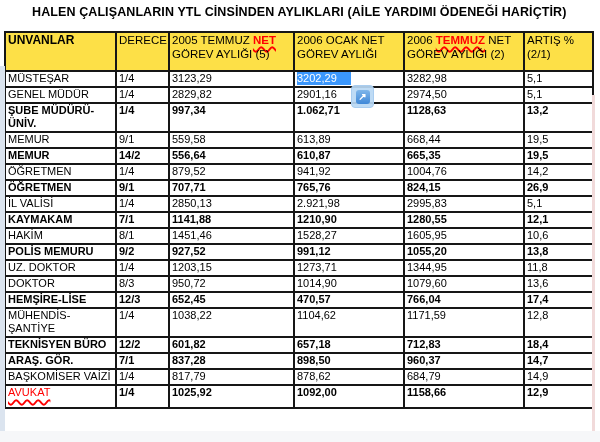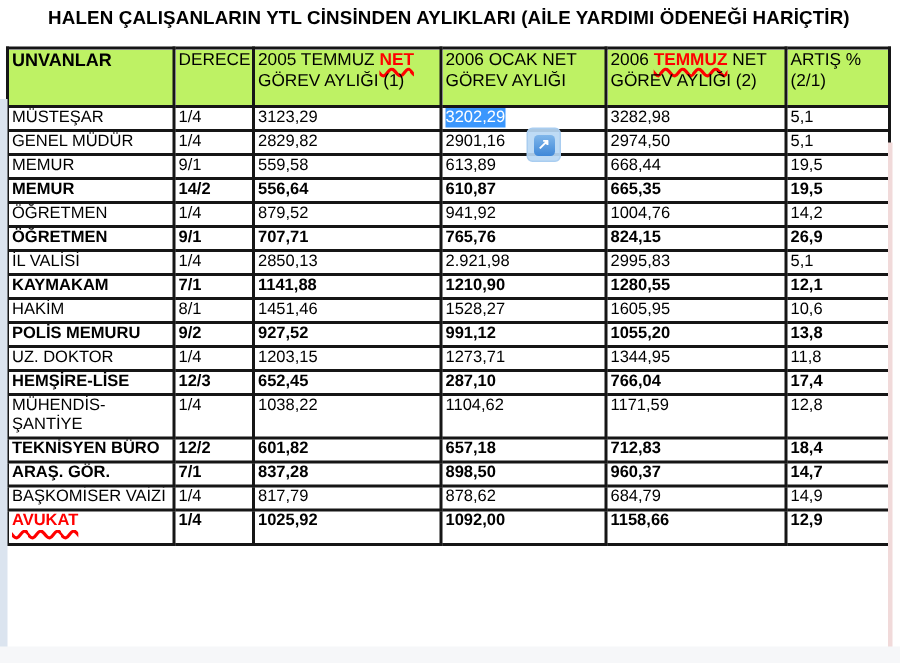--- a/index.html
+++ b/index.html
@@ -35,43 +35,43 @@
   }
   .salary th, .salary td {
     border: 2px solid #161616;
     padding: 0 1px 1px 2px;
     vertical-align: top;
     text-align: left;
     overflow: hidden;
   }
   .salary th {
     font-size: 11.5px; line-height: 14px; font-weight: normal; height: 36px;
-    background: #bef264;
+    background: #fde047;
   }
   .salary th.h-bold { font-weight: bold; font-size: 12px; }
   .salary td {
     font-size: 11px; line-height: 13px; height: 13px;
   }
   .salary tr.bold td { font-weight: bold; }
   .salary tbody tr:last-child td { height: 20px; }
   .red-word {
     color: #ff0000; font-weight: bold;
     text-decoration: underline wavy #ff0000 1.5px;
     text-underline-offset: 2px;
     text-decoration-skip-ink: none;
   }
   .red-label {
-    color: #ff0000; font-weight: bold;
+    color: #ff0000; font-weight: normal;
     text-decoration: underline wavy #ff0000 1.5px;
     text-underline-offset: 3px;
     text-decoration-skip-ink: none;
   }
   .sel {
     background: #3b97fd; color: #ffffff;
-    display: inline-block; 
+    display: inline-block; padding-right: 14px;
   }
   .smart-tag {
     position: absolute; left: 351px; top: 85px;
     width: 21px; height: 21px;
     background: rgba(185, 216, 244, 0.92);
     border: 1px solid #a9cdf0;
     border-radius: 4px;
     display: flex; align-items: center; justify-content: center;
     z-index: 5;
     cursor: pointer;
@@ -96,21 +96,21 @@
       <col style="width:53px">
       <col style="width:125px">
     <col style="width:110px">
       <col style="width:120px">
       <col style="width:69px">
   </colgroup>
   <thead>
     <tr id="header-row">
         <th class="h-bold"><span>UNVANLAR</span></th>
         <th><span>DERECE</span></th>
-        <th><span>2005 TEMMUZ </span><span class="red-word">NET</span><span> GÖREV AYLIĞI (1)</span></th>
+        <th><span>2005 TEMMUZ </span><span class="red-word">NET</span><span> GÖREV AYLIĞI (5)</span></th>
         <th><span>2006 OCAK NET GÖREV AYLIĞI</span></th>
         <th><span>2006 </span><span class="red-word">TEMMUZ</span><span> NET GÖREV AYLIĞI (2)</span></th>
         <th><span>ARTIŞ % (2/1)</span></th>
       </tr>
   </thead>
   <tbody id="table-body">
       <tr>
         <td>MÜSTEŞAR</td>
         <td>1/4</td>
         <td>3123,29</td>
@@ -118,20 +118,28 @@
         <td>3282,98</td>
         <td>5,1</td>
       </tr>
       <tr>
         <td>GENEL MÜDÜR</td>
         <td>1/4</td>
         <td>2829,82</td>
         <td>2901,16</td>
         <td>2974,50</td>
         <td>5,1</td>
+      </tr>
+      <tr class="bold">
+        <td>ŞUBE MÜDÜRÜ-ÜNİV.</td>
+        <td>1/4</td>
+        <td>997,34</td>
+        <td>1.062,71</td>
+        <td>1128,63</td>
+        <td>13,2</td>
       </tr>
       <tr>
         <td>MEMUR</td>
         <td>9/1</td>
         <td>559,58</td>
         <td>613,89</td>
         <td>668,44</td>
         <td>19,5</td>
       </tr>
       <tr class="bold">
@@ -191,25 +199,33 @@
         <td>13,8</td>
       </tr>
       <tr>
         <td>UZ. DOKTOR</td>
         <td>1/4</td>
         <td>1203,15</td>
         <td>1273,71</td>
         <td>1344,95</td>
         <td>11,8</td>
       </tr>
+      <tr>
+        <td>DOKTOR</td>
+        <td>8/3</td>
+        <td>950,72</td>
+        <td>1014,90</td>
+        <td>1079,60</td>
+        <td>13,6</td>
+      </tr>
       <tr class="bold">
         <td>HEMŞİRE-LİSE</td>
         <td>12/3</td>
         <td>652,45</td>
-        <td>287,10</td>
+        <td>470,57</td>
         <td>766,04</td>
         <td>17,4</td>
       </tr>
       <tr>
         <td>MÜHENDİS-ŞANTİYE</td>
         <td>1/4</td>
         <td>1038,22</td>
         <td>1104,62</td>
         <td>1171,59</td>
         <td>12,8</td>

